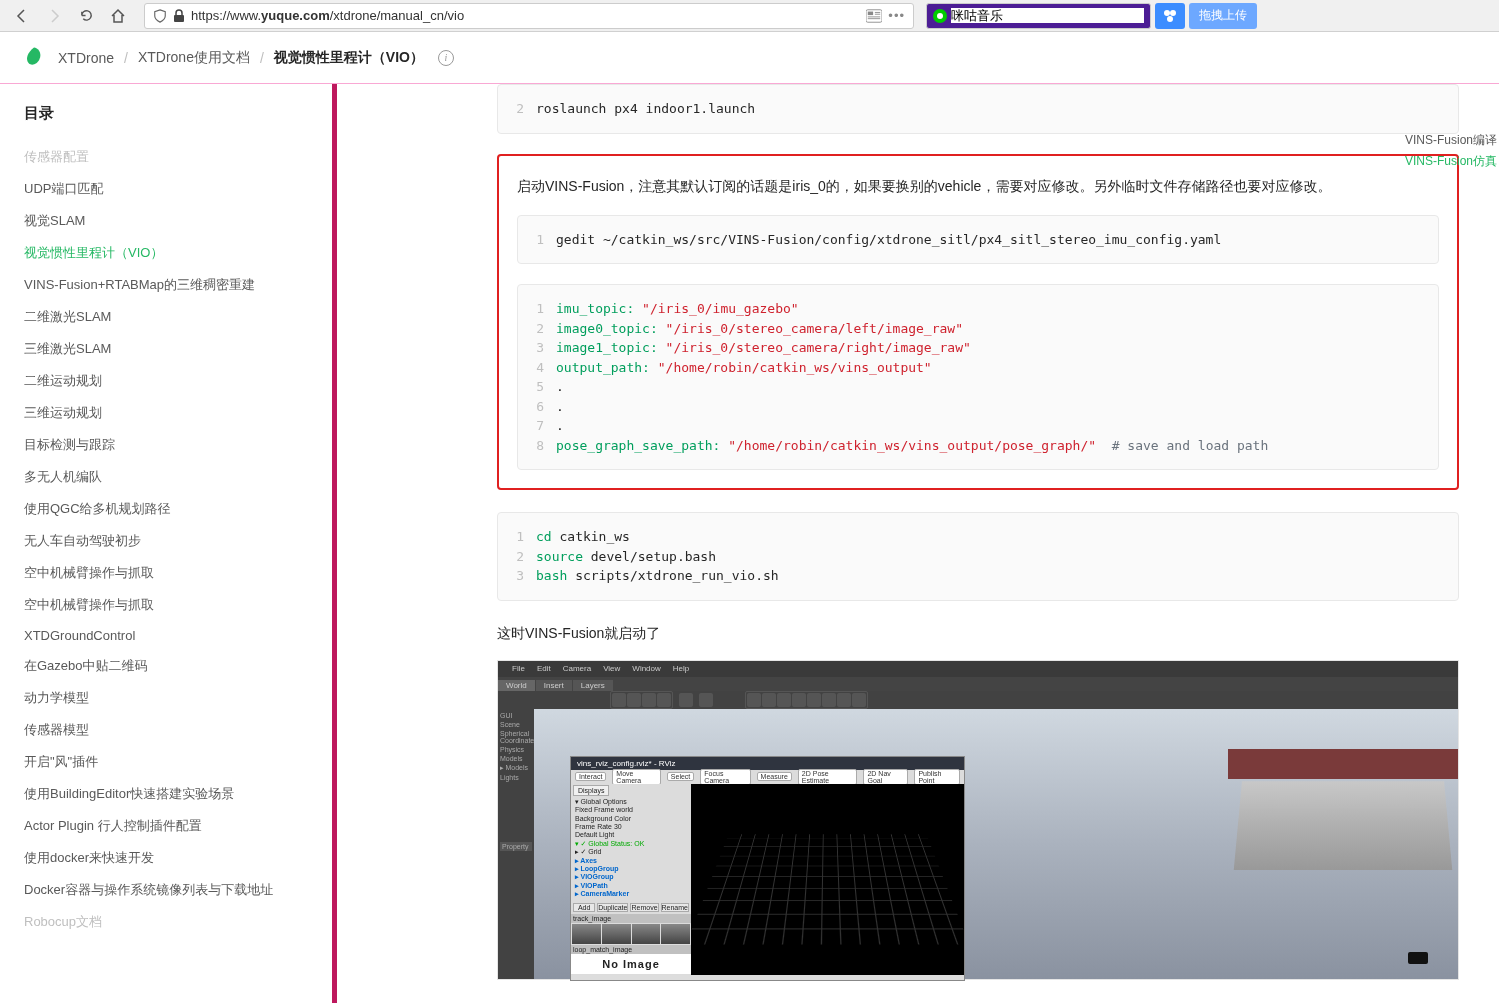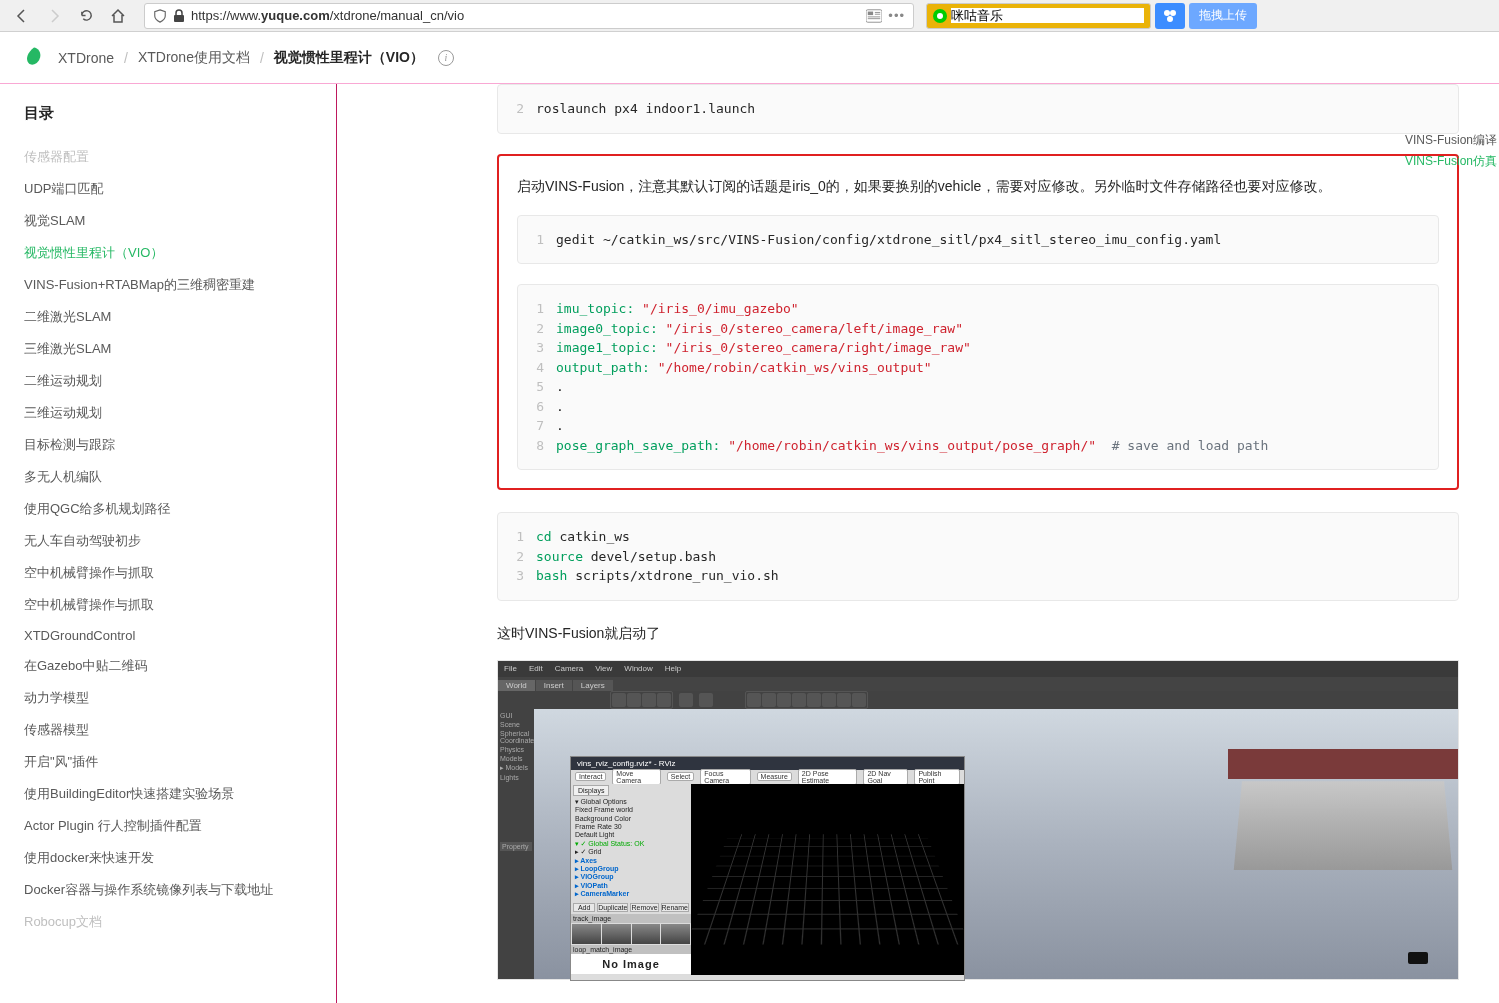--- a/index.html
+++ b/index.html
@@ -5,39 +5,39 @@
 * { margin: 0; padding: 0; box-sizing: border-box; }
 body { font-family: -apple-system, BlinkMacSystemFont, "Segoe UI", "Microsoft YaHei", sans-serif; font-size: 13px; color: #262626; background: #fff; }
 
 
 .browser-chrome { height: 32px; background: #f0f0f0; border-bottom: 1px solid #d0d0d0; display: flex; align-items: center; padding: 0 8px; gap: 4px; }
 .nav-btn { width: 28px; height: 28px; display: flex; align-items: center; justify-content: center; color: #666; border-radius: 3px; }
 .nav-btn.disabled { color: #bbb; }
 .url-bar { flex: 1; height: 26px; background: #fff; border: 1px solid #ccc; border-radius: 3px; margin: 0 8px; display: flex; align-items: center; padding: 0 8px; gap: 6px; max-width: 770px; }
 .url-text { flex: 1; font-size: 13px; color: #333; white-space: nowrap; overflow: hidden; }
 .url-text .domain { font-weight: 600; }
-.search-box { width: 225px; height: 26px; background: #eab308; border: 1px solid #ccc; border-radius: 3px; display: flex; align-items: center; padding: 0 6px; gap: 4px; }
+.search-box { width: 225px; height: 26px; background: #4c1d95; border: 1px solid #ccc; border-radius: 3px; display: flex; align-items: center; padding: 0 6px; gap: 4px; }
 .search-box input { border: none; outline: none; font-size: 13px; flex: 1; }
 .search-icon { width: 14px; height: 14px; border-radius: 50%; background: #0c0; position: relative; }
 .search-icon::after { content: ""; position: absolute; width: 6px; height: 6px; border-radius: 50%; background: #fff; top: 4px; left: 4px; }
 .ext-btn { width: 30px; height: 26px; background: #3c8dff; border-radius: 3px; display: flex; align-items: center; justify-content: center; color: #fff; font-weight: bold; }
 .upload-btn { padding: 0 10px; height: 26px; background: #6da8ff; color: #fff; font-size: 12px; display: flex; align-items: center; border-radius: 3px; }
 
 
 .yq-header { height: 52px; border-bottom: 1px solid #f9a8d4; display: flex; align-items: center; padding: 0 20px; gap: 10px; }
 .yq-logo { width: 28px; height: 28px; }
 .breadcrumb { display: flex; align-items: center; gap: 10px; font-size: 14px; color: #595959; }
 .breadcrumb .sep { color: #bfbfbf; }
 .breadcrumb .current { color: #262626; font-weight: 600; }
 .info-icon { width: 16px; height: 16px; border: 1px solid #999; border-radius: 50%; display: flex; align-items: center; justify-content: center; font-size: 10px; color: #999; font-style: italic; font-family: serif; margin-left: 4px; }
 
 .page-body { display: flex; height: calc(100vh - 84px); }
 
 
-.sidebar { width: 337px; border-right: 1px solid #be185d; padding: 20px 0 20px 24px; overflow-y: auto; flex-shrink: 0; }
+.sidebar { width: 337px; border-right: 5px solid #be185d; padding: 20px 0 20px 24px; overflow-y: auto; flex-shrink: 0; }
 .sidebar-title { font-size: 15px; font-weight: 600; margin-bottom: 18px; }
 .toc-item { padding: 7px 0; font-size: 13px; color: #595959; cursor: pointer; }
 .toc-item.disabled { color: #bfbfbf; }
 .toc-item.active { color: #25b864; }
 .toc-item.faded { color: #bfbfbf; }
 
 
 .main { flex: 1; overflow-y: auto; padding: 0 40px 40px 160px; position: relative; }
 .code-block { background: #fafafa; border: 1px solid #e8e8e8; border-radius: 4px; padding: 14px 0; font-family: "SFMono-Regular", Consolas, Menlo, monospace; font-size: 13px; line-height: 1.5; margin-bottom: 20px; overflow-x: auto; }
 .code-line { display: flex; }
@@ -50,21 +50,21 @@
 .para { font-size: 14px; line-height: 1.8; color: #262626; margin-bottom: 16px; }
 .heading { font-size: 14px; line-height: 1.8; margin-bottom: 14px; }
 
 
 .right-anchor { position: fixed; right: 2px; top: 130px; font-size: 12px; }
 .anchor-item { padding: 2px 0; color: #595959; white-space: nowrap; }
 .anchor-item.active { color: #25b864; }
 
 
 .embedded-shot { width: 100%; background: #444; border: 1px solid #e5e5e5; }
-.gz-menubar { background: #3a3a3a; height: 16px; display: flex; align-items: center; padding: 0 6px; gap: 12px; font-size: 8px; color: #ccc; }
+.gz-menubar { background: #3a3a3a; height: 16px; display: flex; align-items: center; padding: 0 14px; gap: 12px; font-size: 8px; color: #ccc; }
 .gz-toolbar { background: #424242; height: 18px; display: flex; align-items: center; padding: 0 6px; gap: 6px; }
 .gz-tabs { height: 14px; display: flex; align-items: flex-end; }
 .gz-tab { background: #555; color: #ccc; font-size: 8px; padding: 1px 8px; margin-right: 1px; }
 .gz-tab.active { background: #666; }
 .tool-icon { width: 14px; height: 14px; background: #555; border-radius: 2px; }
 .tool-group { display: flex; gap: 1px; border: 1px solid #555; border-radius: 2px; padding: 1px; }
 .gz-body { display: flex; height: 270px; }
 .gz-side { width: 36px; background: #424242; font-size: 7px; color: #aaa; padding: 2px; }
 .gz-side-item { padding: 1px 0; }
 .gz-3d { flex: 1; background: linear-gradient(180deg, #d0d8e0 0%, #aab2be 50%, #8a92a0 100%); position: relative; }

